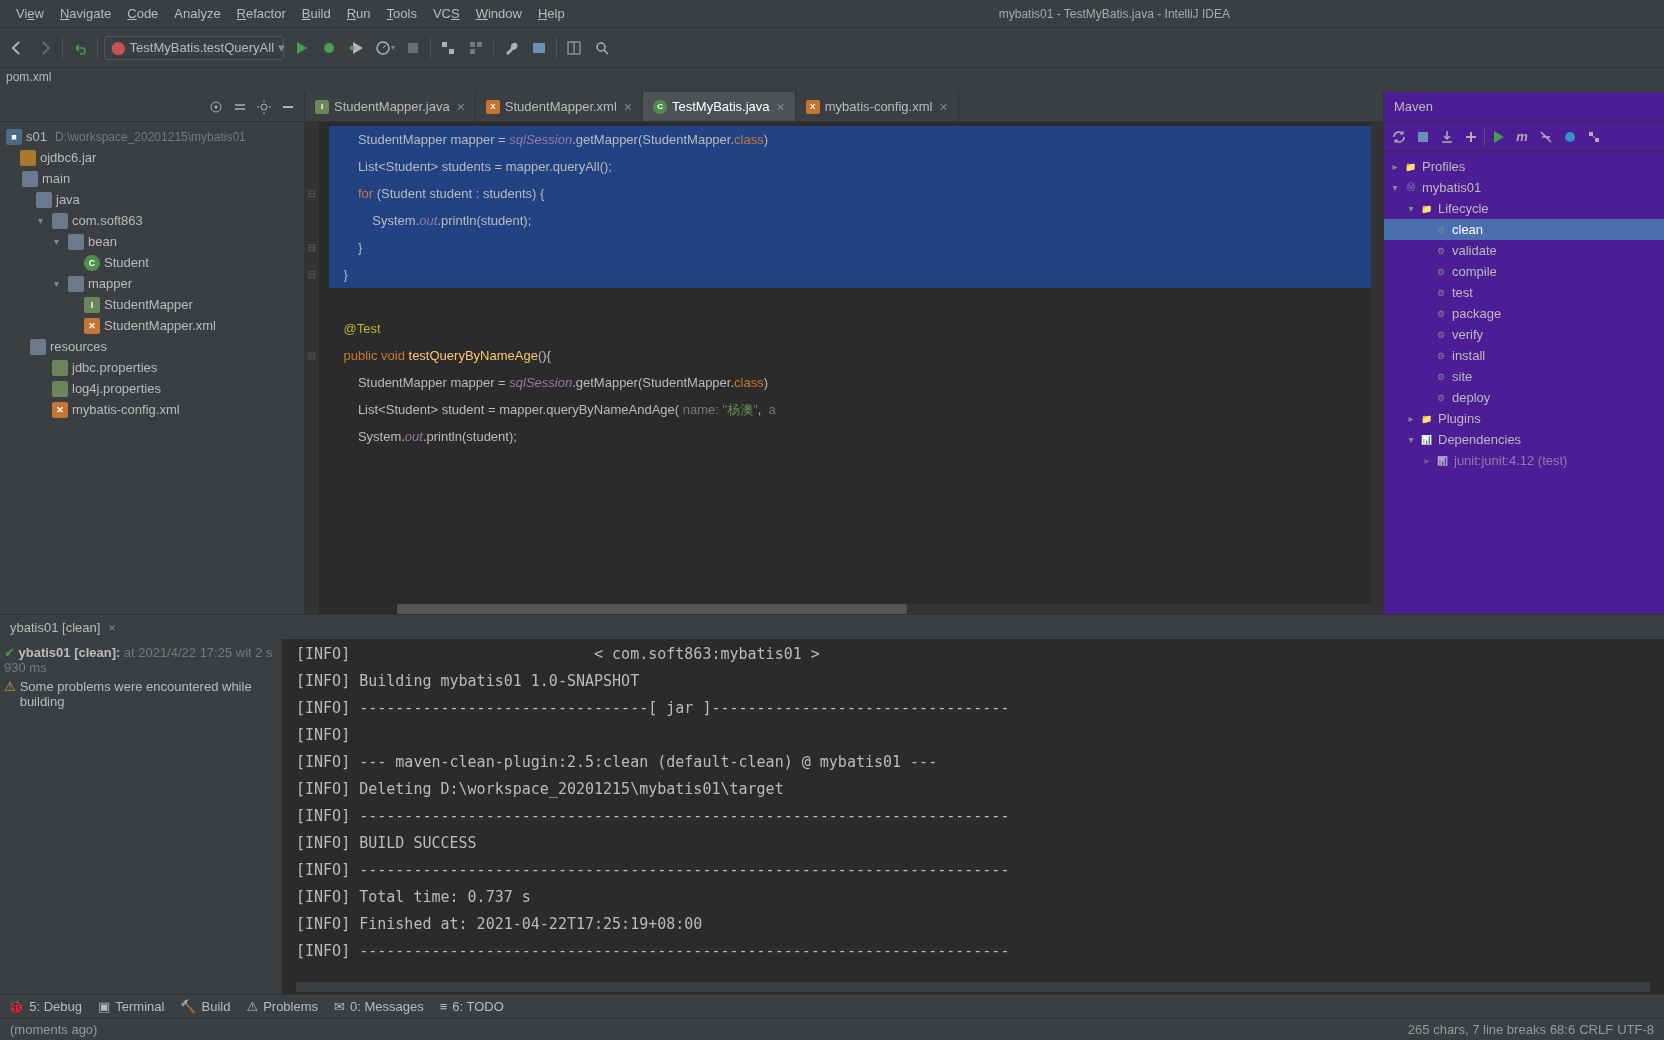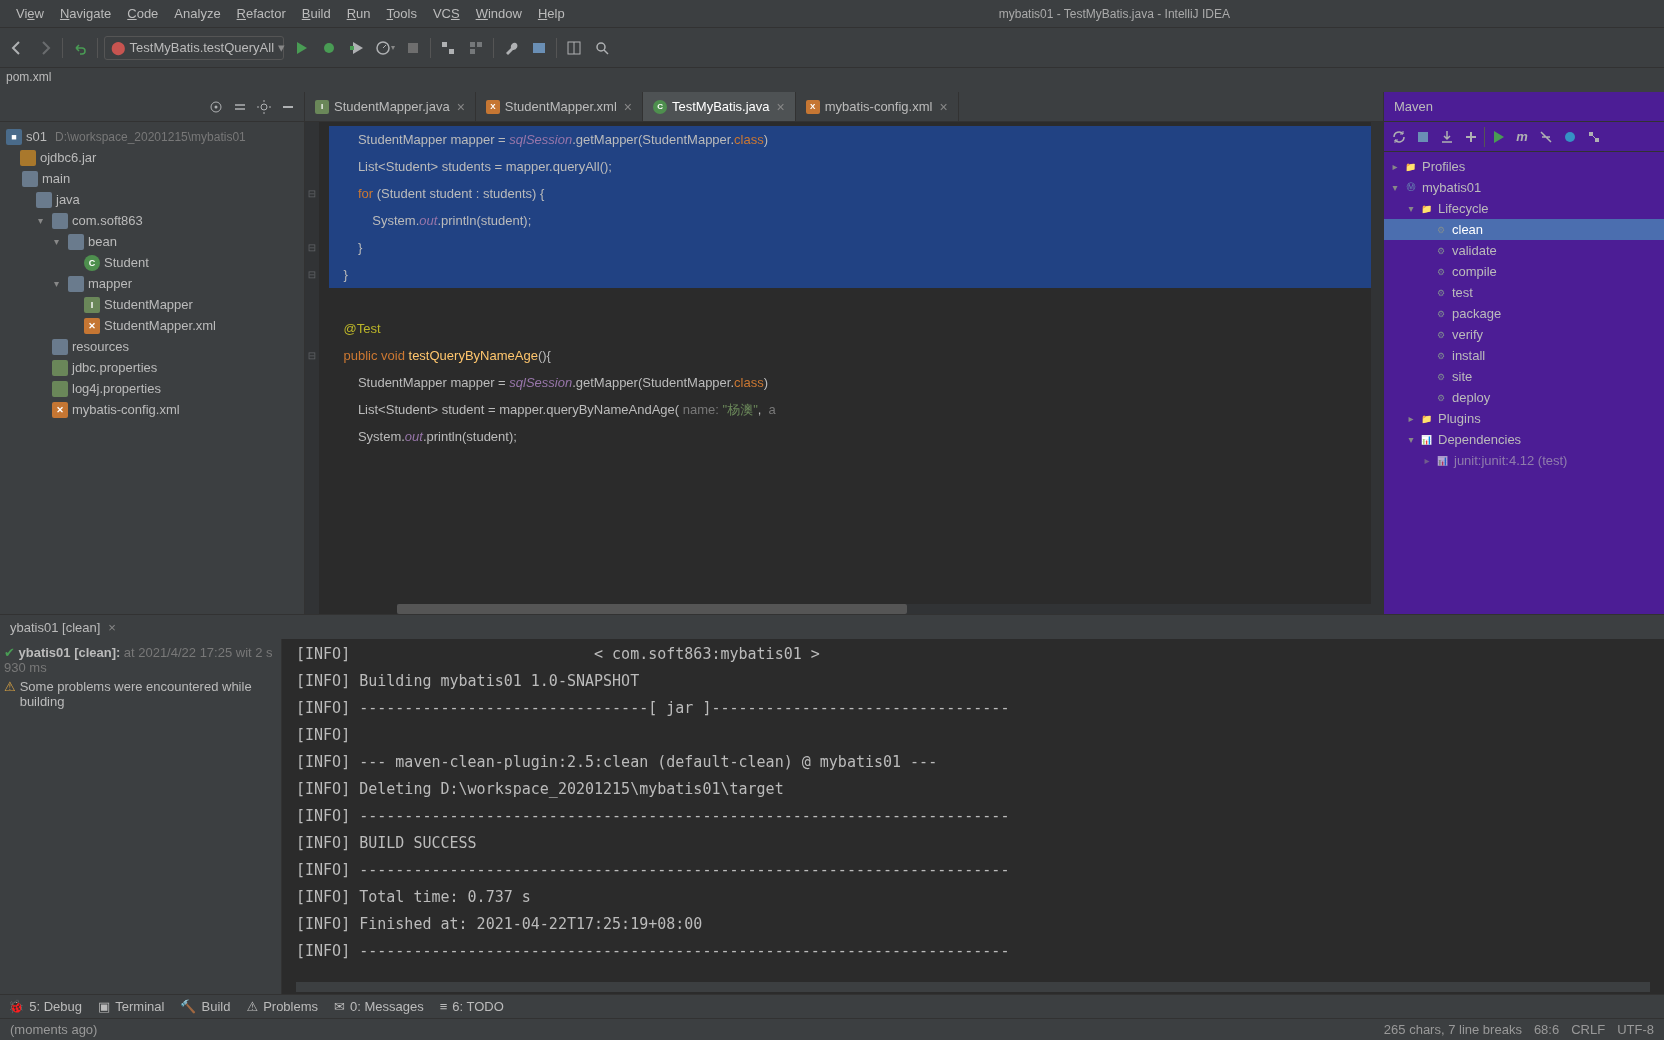--- a/index.html
+++ b/index.html
@@ -75,21 +75,21 @@
 .run-left{width:282px;background:#3c3f41;border-right:1px solid #323232;padding:4px;overflow:hidden}
 .run-left .rl-line{font-size:12px;color:#bbb;padding:2px 0}
 .run-left .grey-txt{color:#787878}
 .run-left .warn{color:#bbb;display:flex;gap:4px}
 .run-left .warn-icon{color:#d9a343}
 .console{flex:1;font-family:'Consolas',monospace;font-size:15px;line-height:27px;padding:2px 14px;color:#bbb;overflow:hidden;white-space:pre;position:relative}
 .console-scroll{position:absolute;bottom:2px;left:14px;right:14px;height:10px;background:#3c3f41}
 .bottom-toolbar{height:24px;background:#3c3f41;border-top:1px solid #323232;display:flex;align-items:center;padding:0 8px;gap:16px}
 .bottom-toolbar .btn{display:flex;align-items:center;gap:5px;color:#bbb;font-size:12px;cursor:pointer}
 .status-bar{height:22px;background:#3c3f41;border-top:1px solid #323232;display:flex;align-items:center;padding:0 10px;color:#999;font-size:12px}
-.status-bar .right{margin-left:auto;display:flex;gap:12px}
+.status-bar .right{margin-left:auto;display:flex;gap:4px}
 </style>
 </head>
 <body>
 
 <div class="menubar">
   <span class="menu-item">Vi<span class="mnemonic">e</span>w</span>
     <span class="menu-item"><span class="mnemonic">N</span>avigate</span>
     <span class="menu-item"><span class="mnemonic">C</span>ode</span>
     <span class="menu-item">Analyze</span>
     <span class="menu-item"><span class="mnemonic">R</span>efactor</span>
@@ -267,21 +267,21 @@
           <div class="tree-row" style="padding-left:70px">
             <span class="arrow"></span>
             <span class="ficon java">I</span>
             <span class="lbl">StudentMapper</span>
           </div>
           <div class="tree-row" style="padding-left:70px">
             <span class="arrow"></span>
             <span class="ficon xml">✕</span>
             <span class="lbl">StudentMapper.xml</span>
           </div>
-          <div class="tree-row" style="padding-left:38px">
+          <div class="tree-row" style="padding-left:16px">
             <span class="arrow"></span>
             <span class="ficon folder"></span>
             <span class="lbl">resources</span>
           </div>
           <div class="tree-row" style="padding-left:38px">
             <span class="arrow"></span>
             <span class="ficon prop"></span>
             <span class="lbl">jdbc.properties</span>
           </div>
           <div class="tree-row" style="padding-left:38px">

